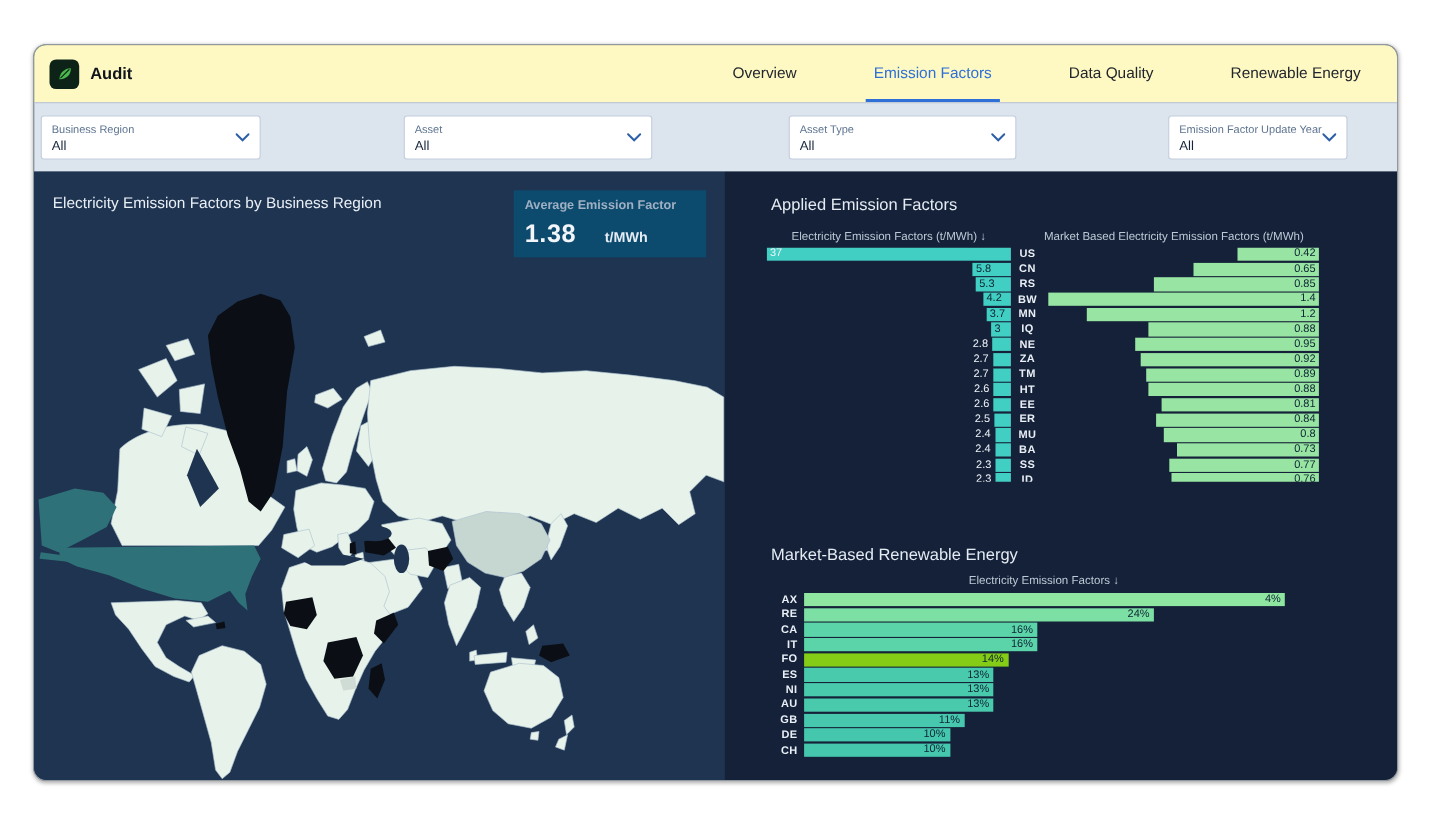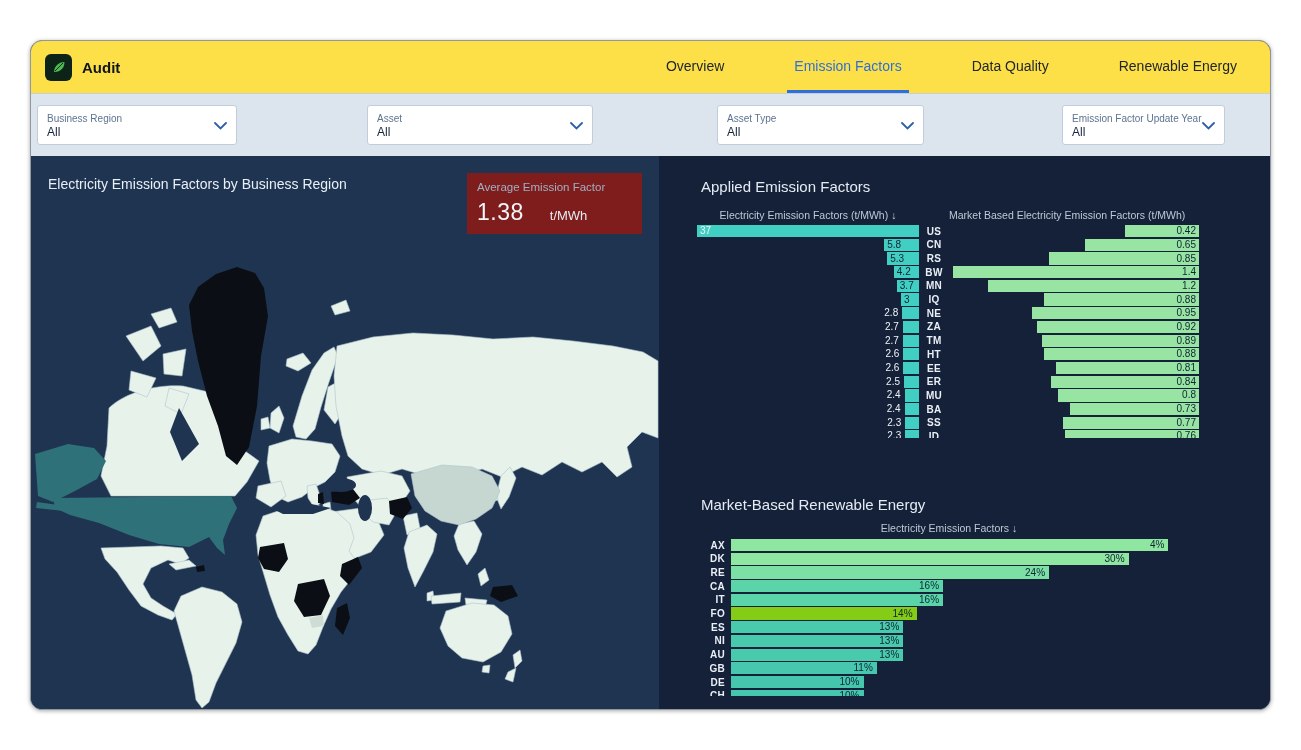--- a/index.html
+++ b/index.html
@@ -6,21 +6,21 @@
   html,body { width:1301px; height:750px; background:#ffffff; font-family:"Liberation Sans", sans-serif; overflow:hidden; }
 
   .card {
     position:absolute; left:30px; top:40px; width:1241px; height:670px;
     border-radius:12px; border:1px solid #8f979f;
     box-shadow:0 1px 4px rgba(0,0,0,.35);
     overflow:hidden; background:#1f3450;
   }
 
   
-  .hdr { height:52px; background:#fde047; display:flex; align-items:center; }
+  .hdr { height:52px; background:#fef9c3; display:flex; align-items:center; }
   .brand { display:flex; align-items:center; gap:10px; padding-left:14px; }
   .logo { width:27px; height:27px; border-radius:6px; background:#0e2317; display:flex; align-items:center; justify-content:center; }
   .brand-name { font-size:15px; font-weight:bold; color:#10151c; }
   .tabs { margin-left:auto; height:100%; display:flex; align-items:stretch; gap:56px; padding-right:26px; }
   .tab { display:flex; align-items:center; padding:0 7px; font-size:14px; color:#21262e; border-bottom:3px solid transparent; cursor:pointer; white-space:nowrap; }
   .tab.active { color:#2e6fd8; border-bottom-color:#2e6fd8; }
 
   
   .filters { position:relative; height:63px; background:#dce4ee; border-top:1px solid #c6cfda; }
   .dd {
@@ -35,21 +35,21 @@
   #dd1 { left:336px;  width:226px; }
   #dd2 { left:686px;  width:207px; }
   #dd3 { left:1031px; width:163px; }
 
   
   .content { display:flex; height:555px; }
 
   
   .map-panel { position:relative; width:628px; background:#1f3450; overflow:hidden; }
   .map-title { position:absolute; left:17px; top:20px; font-size:14px; color:#e9eff6; z-index:3; }
-  .kpi { position:absolute; left:436px; top:17px; width:175px; height:61px; background:#7f1d1d; z-index:3; padding:8px 10px; }
+  .kpi { position:absolute; left:436px; top:17px; width:175px; height:61px; background:#0c4a6e; z-index:3; padding:8px 10px;font-weight:bold; }
   .kpi-label { font-size:11.5px; color:#9fb0c2; }
   .kpi-row { display:flex; align-items:baseline; gap:26px; margin-top:6px; }
   .kpi-value { font-size:23px; color:#f2f6fa; letter-spacing:.5px; }
   .kpi-unit { font-size:13px; color:#e5ecf3; }
   .map-svg { position:absolute; inset:0; }
 
   
   .charts-panel { position:relative; flex:1; background:#142138; overflow:hidden; }
   .sec-title { font-size:15px; color:#e4ebf3; }
   .applied-title { margin:22px 0 0 42px; }
@@ -474,28 +474,20 @@
       <div class="renew-rows" id="renew-rows">
           <div class="rrow">
             <span class="rcode">AX</span>
             <div class="rbar2-wrap">
               <div class="rbar2" style="width: 99.3976%; background: rgb(142, 230, 160);">
                 <span class="blab lab-dark">4%</span>
               </div>
             </div>
           </div>
           <div class="rrow">
-            <span class="rcode">DK</span>
-            <div class="rbar2-wrap">
-              <div class="rbar2" style="width: 90.3614%; background: rgb(142, 230, 160);">
-                <span class="blab lab-dark">30%</span>
-              </div>
-            </div>
-          </div>
-          <div class="rrow">
             <span class="rcode">RE</span>
             <div class="rbar2-wrap">
               <div class="rbar2" style="width: 72.2892%; background: rgb(124, 224, 164);">
                 <span class="blab lab-dark">24%</span>
               </div>
             </div>
           </div>
           <div class="rrow">
             <span class="rcode">CA</span>
             <div class="rbar2-wrap">

